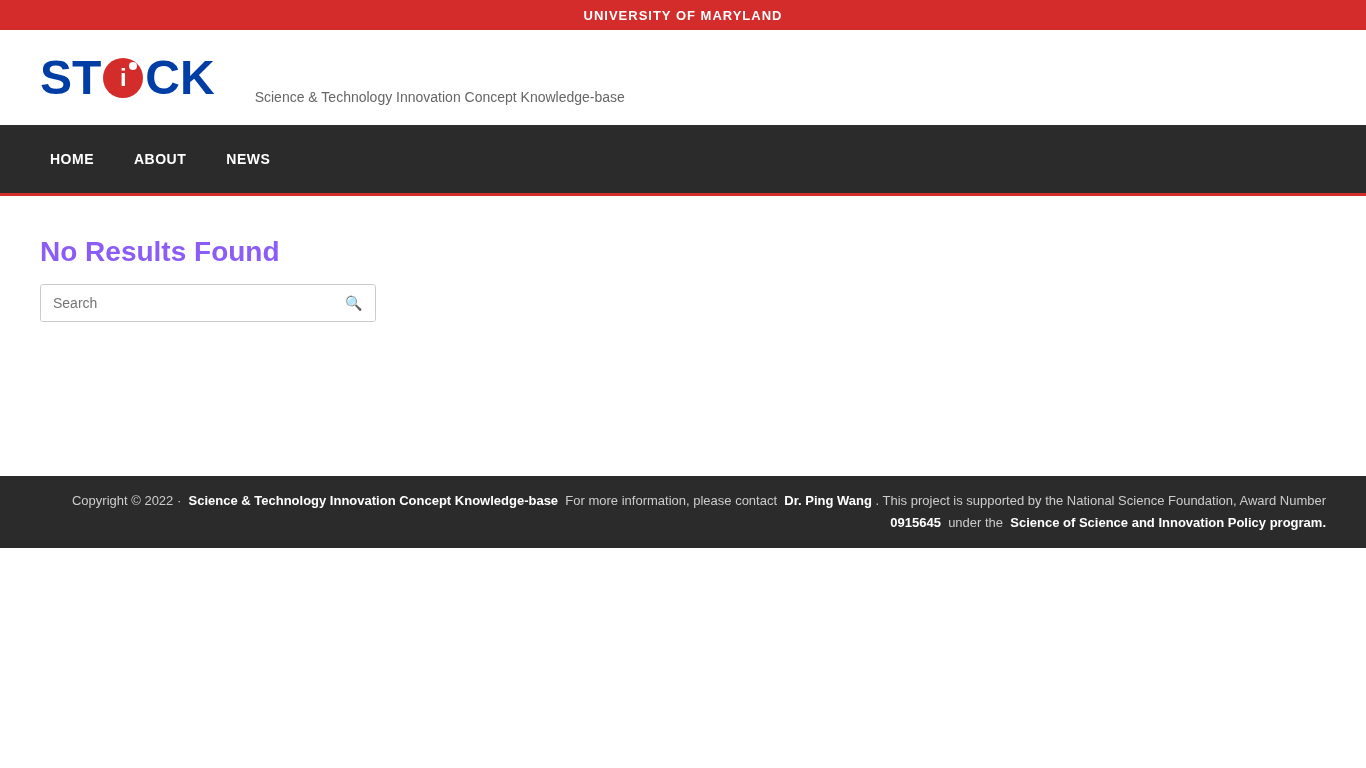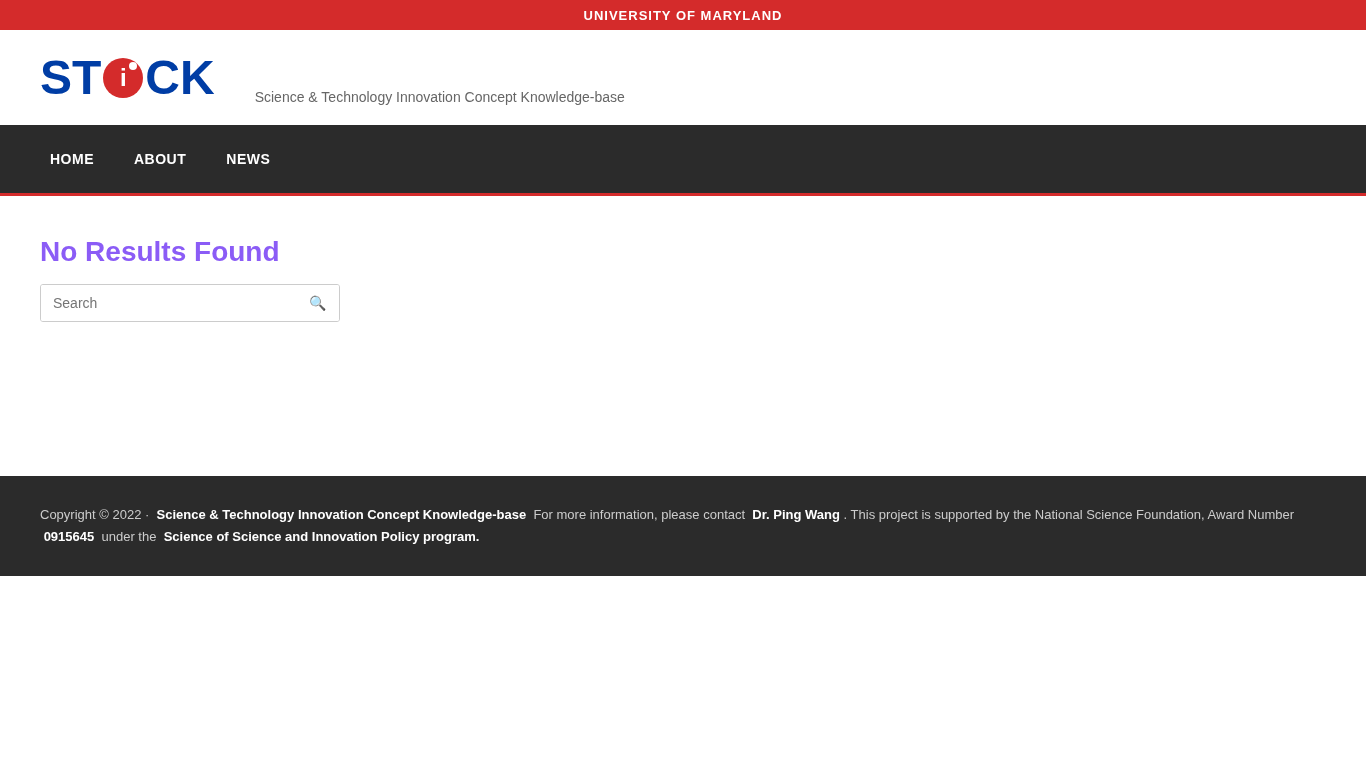--- a/index.html
+++ b/index.html
@@ -125,21 +125,21 @@
       color: #555;
       margin-bottom: 24px;
       line-height: 1.6;
     }
 
     #search-form {
       display: flex;
       align-items: center;
       border: 1px solid #ccc;
       border-radius: 3px;
-      width: 300px;
+      width: 336px;
       overflow: hidden;
       gap: 48px;
     }
 
     #search-input {
       flex: 1;
       border: none;
       outline: none;
       padding: 10px 12px;
       font-size: 14px;
@@ -153,23 +153,24 @@
       padding: 10px 12px;
       cursor: pointer;
       color: #555;
       font-size: 14px;
     }
 
     
     #footer {
       background: #2b2b2b;
       color: #ccc;
-      padding: 28px 40px;
+      padding: 14px 40px;
       font-size: 13px;
       line-height: 1.7;
+      text-align: right;
     }
 
     #footer .bold-text {
       font-weight: bold;
       color: #ffffff;
     }
 
     #footer .link-text {
       color: #ffffff;
       font-weight: bold;

